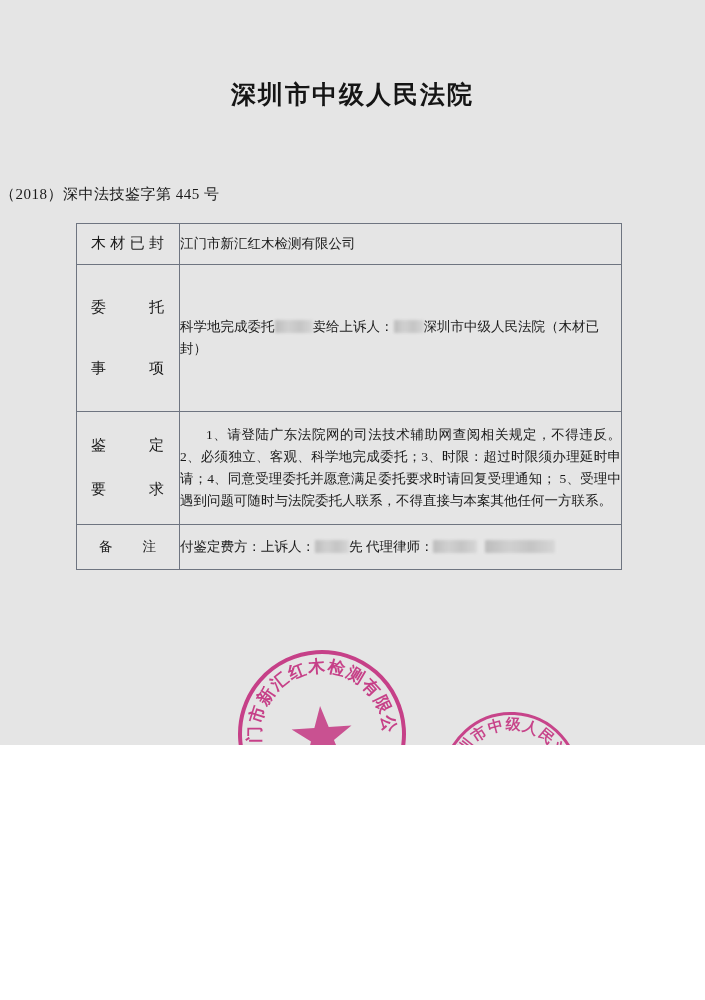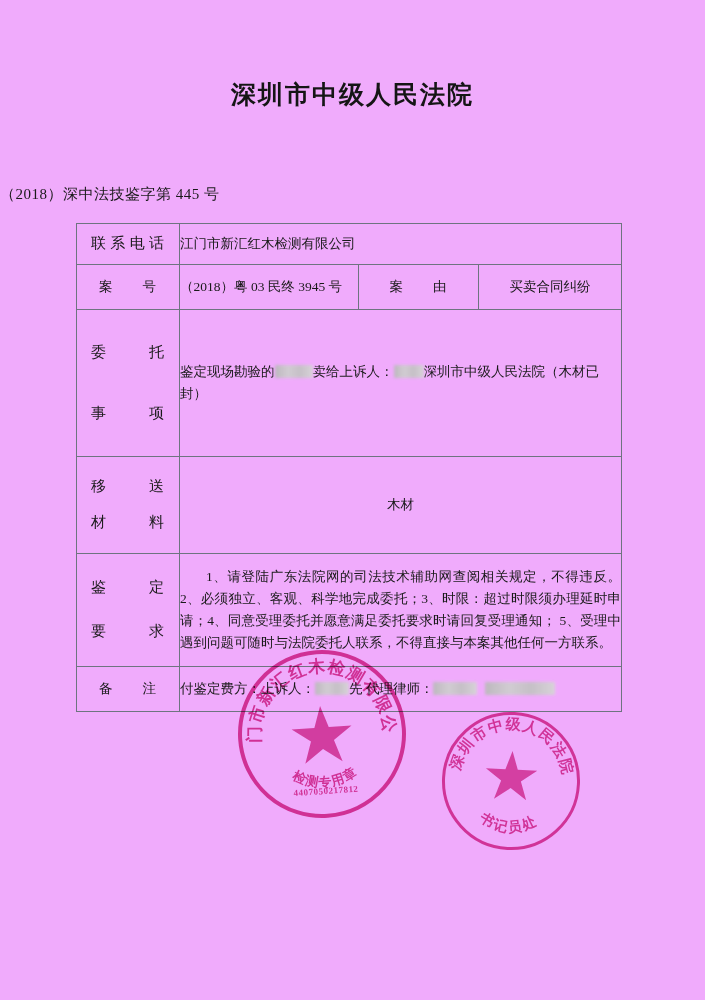--- a/index.html
+++ b/index.html
@@ -3,22 +3,22 @@
 <meta charset="utf-8">
 <style>
   html, body {
     margin: 0;
     padding: 0;
     background: #ffffff;
   }
   #page {
     position: relative;
     width: 705px;
-    height: 1000px;
-    background: #f0abfc;
+    height: 745px;
+    background: #e5e5e5;
     font-family: "Liberation Serif", "DejaVu Serif", serif;
     color: #1a1a1a;
     overflow: hidden;
   }
 
   
   .court-title {
     position: absolute;
     top: 78px;
     left: 0;
@@ -205,55 +205,40 @@
     <colgroup>
       <col style="width:103px">
       <col style="width:179px">
       <col style="width:120px">
       <col style="width:143px">
     </colgroup>
     <tbody>
 
       <tr class="row-org">
         <td class="lbl">
-          <span class="lbl-spread">联系电话</span>
+          <span class="lbl-spread">木材已封</span>
         </td>
         <td class="cell-topleft" colspan="3">江门市新汇红木检测有限公司</td>
       </tr>
 
 
-      <tr class="row-case">
-        <td class="lbl">案　　号</td>
-        <td class="cell-pad cell-left">（2018）粤 03 民终 3945 号</td>
-        <td class="lbl">案　　由</td>
-        <td class="cell-pad cell-center">买卖合同纠纷</td>
-      </tr>
 
       <tr class="row-matter">
         <td class="lbl">
           <div class="lbl-stack">
             <span class="lbl-spread">委　托</span>
             <span class="lbl-spread">事　项</span>
           </div>
         </td>
         <td class="cell-pad cell-left mid-text" colspan="3">
-          <span>鉴定现场勘验的</span><span class="redact r-w38"></span><span>卖给上诉人：</span><span class="redact r-w30"></span><span>深圳市中级人民法院（木材已封）</span>
-        </td>
-      </tr>
-
-
-      <tr class="row-materials">
-        <td class="lbl">
-          <div class="lbl-stack">
-            <span class="lbl-spread">移　送</span>
-            <span class="lbl-spread">材　料</span>
-          </div>
-        </td>
-        <td class="cell-pad cell-center mid-text" colspan="3">木材</td>
-      </tr>
+          <span>科学地完成委托</span><span class="redact r-w38"></span><span>卖给上诉人：</span><span class="redact r-w30"></span><span>深圳市中级人民法院（木材已封）</span>
+        </td>
+      </tr>
+
+
 
       <tr class="row-require">
         <td class="lbl">
           <div class="lbl-stack">
             <span class="lbl-spread">鉴　定</span>
             <span class="lbl-spread">要　求</span>
           </div>
         </td>
         <td class="req-text" colspan="3">1、请登陆广东法院网的司法技术辅助网查阅相关规定，不得违反。2、必须独立、客观、科学地完成委托；3、时限：超过时限须办理延时申请；4、同意受理委托并愿意满足委托要求时请回复受理通知； 5、受理中遇到问题可随时与法院委托人联系，不得直接与本案其他任何一方联系。</td>
       </tr>

